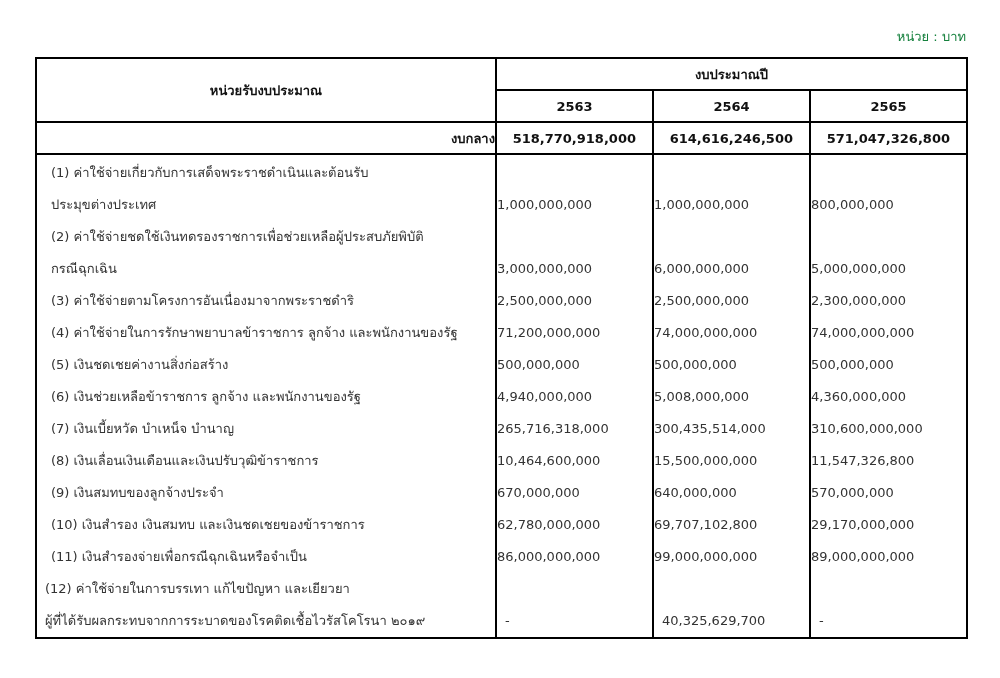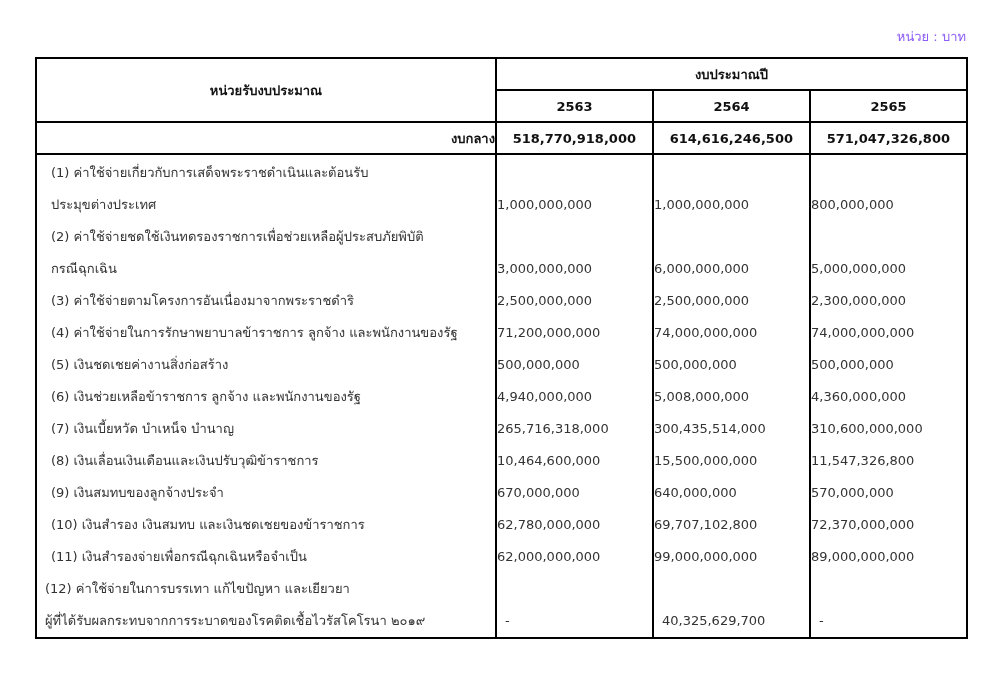--- a/index.html
+++ b/index.html
@@ -13,21 +13,21 @@
     position: relative;
     font-family: "DejaVu Sans", "Liberation Sans", sans-serif;
     color: #222;
     overflow: hidden;
   }
   .unit-label {
     position: absolute;
     top: 26px;
     right: 34px;
     font-size: 13px;
-    color: #8b5cf6;
+    color: #15803d;
   }
   table.budget {
     position: absolute;
     left: 35px;
     top: 57px;
     width: 930px;
     border-collapse: collapse;
     table-layout: fixed;
     border: 2px solid #000;
   }
@@ -195,27 +195,27 @@
         <td class="num num-col">670,000,000</td>
         <td class="num num-col">640,000,000</td>
         <td class="num num-col">570,000,000</td>
       </tr>
       <tr class="item single">
         <td class="name name-col">
           <span class="line">(10) เงินสำรอง เงินสมทบ และเงินชดเชยของข้าราชการ</span>
         </td>
         <td class="num num-col">62,780,000,000</td>
         <td class="num num-col">69,707,102,800</td>
-        <td class="num num-col">72,370,000,000</td>
+        <td class="num num-col">29,170,000,000</td>
       </tr>
       <tr class="item single">
         <td class="name name-col">
           <span class="line">(11) เงินสำรองจ่ายเพื่อกรณีฉุกเฉินหรือจำเป็น</span>
         </td>
-        <td class="num num-col">62,000,000,000</td>
+        <td class="num num-col">86,000,000,000</td>
         <td class="num num-col">99,000,000,000</td>
         <td class="num num-col">89,000,000,000</td>
       </tr>
       <tr class="item double last">
         <td class="name name-col">
           <span class="line">(12) ค่าใช้จ่ายในการบรรเทา แก้ไขปัญหา และเยียวยา</span>
           <span class="line">ผู้ที่ได้รับผลกระทบจากการระบาดของโรคติดเชื้อไวรัสโคโรนา ๒๐๑๙</span>
         </td>
         <td class="num num-col">-</td>
         <td class="num num-col">40,325,629,700</td>

